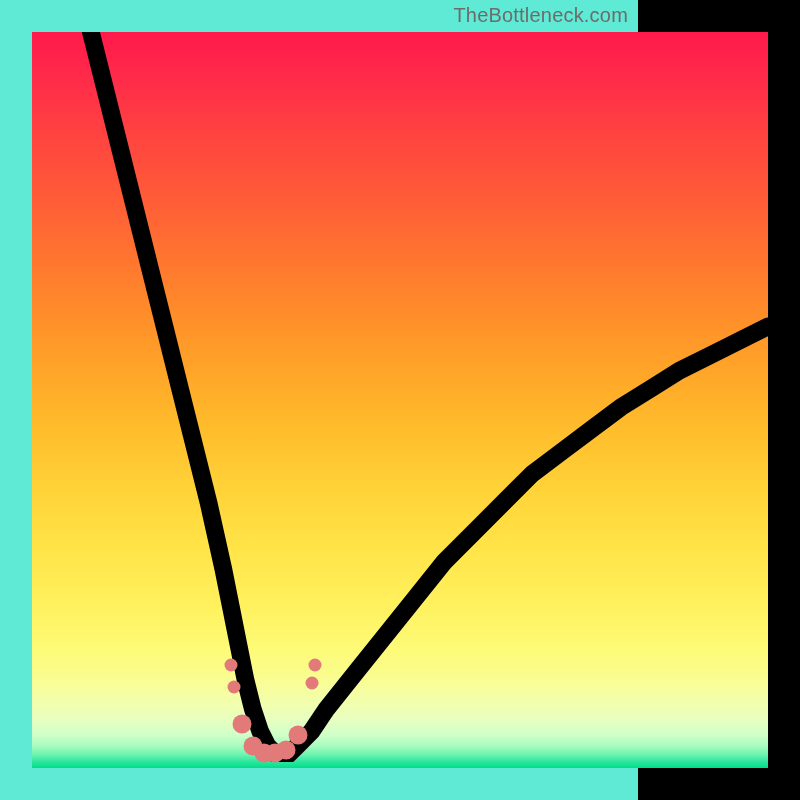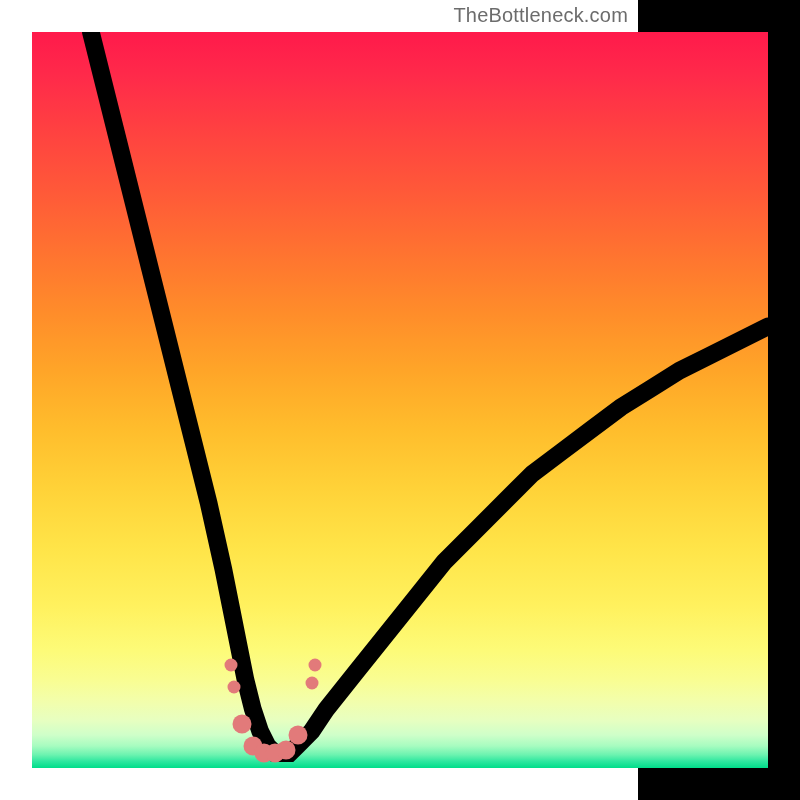--- a/index.html
+++ b/index.html
@@ -8,21 +8,21 @@
     width: 800px;
     height: 800px;
     background: #000;
     overflow: hidden;
     font-family: Arial, Helvetica, sans-serif;
   }
   .stage {
     position: relative;
     width: 638px;
     height: 800px;
-    background: #ffffff;
+    background: #5eead4;
   }
   .plot-area {
     position: absolute;
     left: 32px;
     top: 32px;
     width: 736px;
     height: 736px;
     overflow: hidden;
   }
   .gradient-bg {

